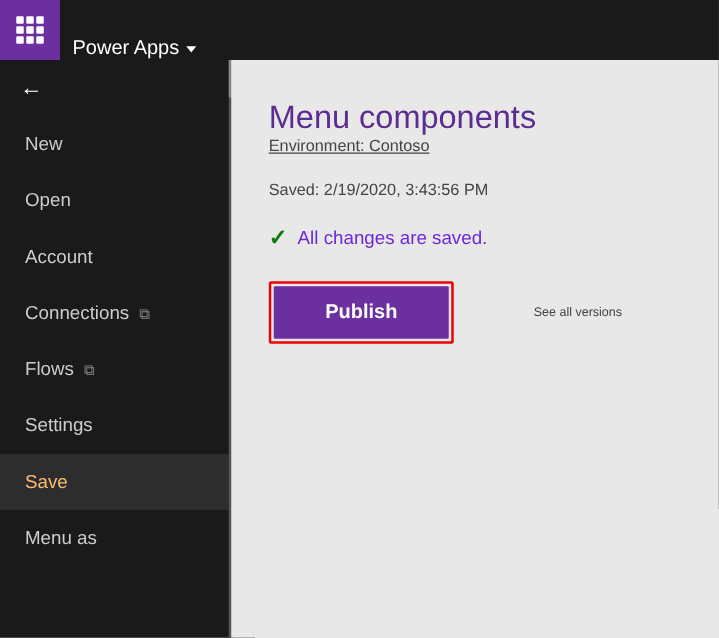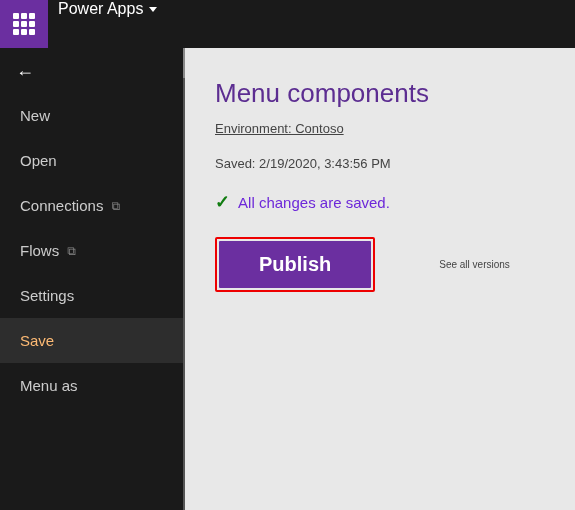--- a/index.html
+++ b/index.html
@@ -12,21 +12,21 @@
       overflow: hidden;
     }
 
     
     .top-bar {
       position: absolute;
       top: 0; left: 0; right: 0;
       height: 48px;
       background: #1a1a1a;
       display: flex;
-      align-items: flex-start;
+      align-items: flex-end;
       z-index: 10;
     }
 
     .waffle-btn {
       width: 48px;
       height: 48px;
       background: #6b2fa0;
       display: flex;
       align-items: center;
       justify-content: center;
@@ -140,21 +140,21 @@
       width: 4px;
       height: 30px;
       background: #888;
       margin-top: 0;
     }
 
     .page-title {
       font-size: 26px;
       font-weight: 300;
       color: #5c2d91;
-      margin-bottom: 12px;
+      margin-bottom: 0;
     }
 
     .env-label {
       font-size: 13px;
       color: #444;
       margin-bottom: 20px;
       text-decoration: underline;
     }
 
     .saved-label {
@@ -191,21 +191,21 @@
       border: 2px solid #e00;
       border-radius: 2px;
       padding: 2px;
     }
 
     .publish-btn {
       background: #6b2fa0;
       color: white;
       border: none;
       padding: 12px 40px;
-      font-size: 20px;
+      font-size: 16px;
       font-weight: 600;
       cursor: pointer;
       border-radius: 1px;
       min-width: 140px;
     }
 
     .see-versions {
       color: #444;
       font-size: 10px;
       cursor: pointer;
@@ -240,20 +240,23 @@
   <div class="back-btn">
     <span class="back-arrow">←</span>
   </div>
 
   <div id="nav-items">
       <div class="nav-item">
         <span>New</span>
       </div>
       <div class="nav-item">
         <span>Open</span>
+      </div>
+      <div class="nav-item">
+        <span>Account</span>
       </div>
       <div class="nav-item">
         <span>Connections</span>
         <span class="ext-icon">⧉</span>
       </div>
       <div class="nav-item">
         <span>Flows</span>
         <span class="ext-icon">⧉</span>
       </div>
       <div class="nav-item">

